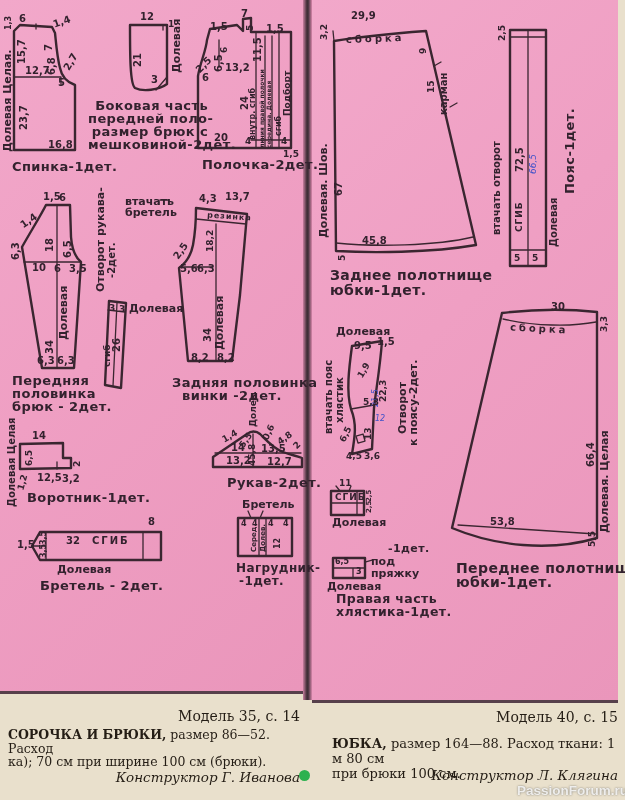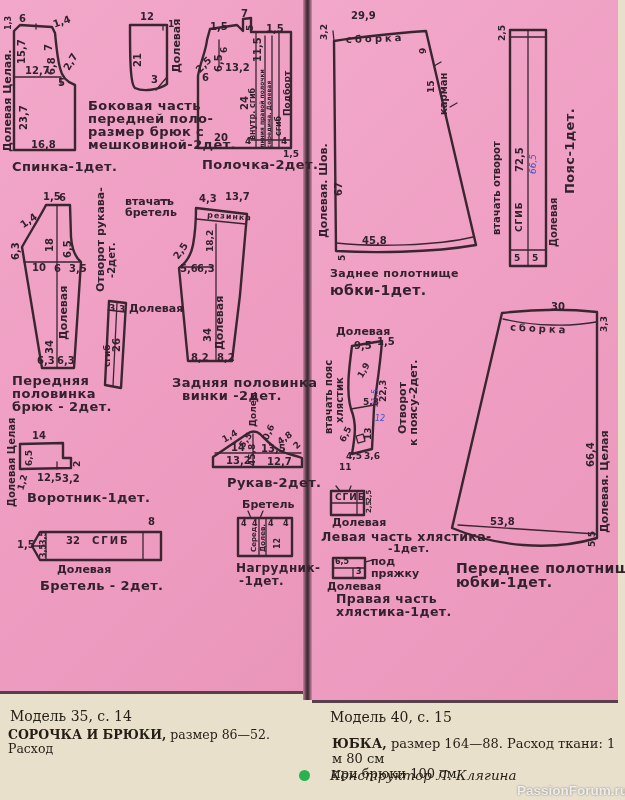--- a/index.html
+++ b/index.html
@@ -10,21 +10,21 @@
   #page-left{left:0;top:0;width:303px;height:691px;}
   #page-right{left:312px;top:0;width:306px;height:700px;}
   #gutter{position:absolute;left:303px;top:0;width:9px;height:700px;
         background:linear-gradient(90deg,#c97fa0 0%,#3c2b33 45%,#4a3540 60%,#d887ab 100%);}
   #svg-outlines{position:absolute;left:0;top:0;}
   .l{position:absolute;font-size:10px;color:#33222e;white-space:nowrap;line-height:1;font-weight:bold;}
   .v{transform:rotate(-90deg);transform-origin:0 0;}
   .cap{font-size:13px;letter-spacing:.4px;}
   .hand{color:#3f51c9;font-weight:normal;font-style:italic;}
   .ft{position:absolute;font-family:"DejaVu Serif",serif;color:#241d15;}
-  .ctr{text-align:left;}
+  .ctr{text-align:right;}
   .dot{position:absolute;width:11px;height:11px;border-radius:50%;background:#2db14f;}
   .wm{position:absolute;font-family:"Liberation Sans",sans-serif;font-weight:bold;
       color:rgba(252,252,252,.85);text-shadow:0 0 2px rgba(70,70,70,.7);font-size:13.5px;}
   svg path{fill:none;stroke:#3a2630;stroke-linejoin:round;stroke-linecap:round;}
   svg path.out{stroke-width:2.4;}
   svg path.in{stroke-width:1.3;}
 </style>
 </head>
 <body>
 
@@ -71,21 +71,21 @@
   <span class="l v" style="left:5px;top:30px;font-size:8px">1,3</span>
   <span class="l" style="left:19px;top:14px">6</span>
   <span class="l" style="left:53px;top:17px;transform:rotate(-20deg)">1,4</span>
   <span class="l v" style="left:17px;top:64px">15,7</span>
   <span class="l v" style="left:44px;top:51px">7</span>
   <span class="l v" style="left:47px;top:75px">6,8</span>
   <span class="l" style="left:62px;top:57px;transform:rotate(-60deg)">2,7</span>
   <span class="l" style="left:25px;top:66px">12,7</span>
   <span class="l" style="left:58px;top:78px">5</span>
   <span class="l v" style="left:19px;top:130px">23,7</span>
-  <span class="l" style="left:31px;top:140px">16,8</span>
+  <span class="l" style="left:48px;top:140px">16,8</span>
   <span class="l v" style="left:2px;top:152px;font-size:11px">Долевая Целая.</span>
   <span class="l cap" style="left:12px;top:160px">Спинка-1дет.</span>
 
   <span class="l" style="left:140px;top:12px">12</span>
   <span class="l" style="left:168px;top:20px;font-size:9px">1</span>
   <span class="l v" style="left:133px;top:67px">21</span>
   <span class="l" style="left:151px;top:75px">3</span>
   <span class="l v" style="left:171px;top:73px;font-size:11px">Долевая</span>
   <span class="l cap ctr" style="left:88px;top:99px;width:120px">Боковая часть</span>
   <span class="l cap ctr" style="left:88px;top:112px;width:120px">передней поло-</span>
@@ -201,21 +201,21 @@
   <span class="l" style="left:351px;top:11px">29,9</span>
   <span class="l v" style="left:320px;top:40px;font-size:9px">3,2</span>
   <span class="l" style="left:346px;top:34px;letter-spacing:3px;transform:rotate(-2deg)">сборка</span>
   <span class="l v" style="left:419px;top:54px;font-size:9px">9</span>
   <span class="l v" style="left:427px;top:93px;font-size:9px">15</span>
   <span class="l v" style="left:439px;top:115px;font-size:10px">карман</span>
   <span class="l v" style="left:334px;top:196px">67</span>
   <span class="l v" style="left:318px;top:238px;font-size:11px">Долевая. Шов.</span>
   <span class="l" style="left:362px;top:236px">45,8</span>
   <span class="l v" style="left:338px;top:261px;font-size:9px">5</span>
-  <span class="l cap" style="left:330px;top:268px;font-size:11px">Заднее полотнище</span>
+  <span class="l cap" style="left:330px;top:268px;font-size:14px">Заднее полотнище</span>
   <span class="l cap" style="left:330px;top:283px;font-size:14px">юбки-1дет.</span>
 
   <span class="l v" style="left:498px;top:41px;font-size:9px">2,5</span>
   <span class="l v" style="left:492px;top:235px;font-size:10px">втачать отворот</span>
   <span class="l v" style="left:515px;top:172px">72,5</span>
   <span class="l v hand" style="left:529px;top:174px;font-size:9px">66,5</span>
   <span class="l v" style="left:515px;top:232px;font-size:9px;letter-spacing:1px">СГИБ</span>
   <span class="l v" style="left:549px;top:247px;font-size:10px">Долевая</span>
   <span class="l" style="left:514px;top:254px;font-size:9px">5</span>
   <span class="l" style="left:532px;top:254px;font-size:9px">5</span>
@@ -231,26 +231,25 @@
   <span class="l hand" style="left:375px;top:415px;font-size:8px">12</span>
   <span class="l v" style="left:364px;top:440px;font-size:9px">13</span>
   <span class="l" style="left:338px;top:430px;font-size:9px;transform:rotate(-65deg)">6,5</span>
   <span class="l" style="left:346px;top:452px;font-size:9px">4,5</span>
   <span class="l" style="left:364px;top:452px;font-size:9px">3,6</span>
   <span class="l v" style="left:324px;top:434px;font-size:10px">втачать пояс</span>
   <span class="l v" style="left:335px;top:423px;font-size:10px">хлястик</span>
   <span class="l v" style="left:397px;top:434px;font-size:11px">Отворот</span>
   <span class="l v" style="left:408px;top:446px;font-size:11px">к поясу-2дет.</span>
 
-  <span class="l" style="left:339px;top:463px;font-size:9px">11</span>
+  <span class="l" style="left:339px;top:479px;font-size:9px">11</span>
   <span class="l" style="left:335px;top:493px;font-size:9px;letter-spacing:1px">СГИБ</span>
   <span class="l v" style="left:366px;top:502px;font-size:7px">2,5</span>
   <span class="l v" style="left:366px;top:513px;font-size:7px">2,5</span>
   <span class="l" style="left:332px;top:517px;font-size:11px">Долевая</span>
-  <span class="l cap" style="left:321px;top:531px;font-size:12.5px">Левая часть хлястика-</span>
   <span class="l cap" style="left:388px;top:543px;font-size:11px">-1дет.</span>
 
   <span class="l" style="left:335px;top:558px;font-size:8px">6,5</span>
   <span class="l" style="left:356px;top:568px;font-size:8px">3</span>
   <span class="l" style="left:371px;top:556px;font-size:11px">под</span>
   <span class="l" style="left:371px;top:568px;font-size:11px">пряжку</span>
   <span class="l" style="left:327px;top:581px;font-size:11px">Долевая</span>
   <span class="l cap" style="left:336px;top:593px;font-size:12.5px">Правая часть</span>
   <span class="l cap" style="left:336px;top:606px;font-size:12.5px">хлястика-1дет.</span>
 
@@ -261,21 +260,23 @@
   <span class="l v" style="left:599px;top:533px;font-size:11px">Долевая. Целая</span>
   <span class="l" style="left:490px;top:517px">53,8</span>
   <span class="l v" style="left:588px;top:547px;font-size:9px">5,5</span>
   <span class="l cap" style="left:456px;top:561px;font-size:14px">Переднее полотнище</span>
   <span class="l cap" style="left:456px;top:575px;font-size:14px">юбки-1дет.</span>
 
   <div class="ft ctr" style="left:10px;top:708px;width:290px;font-size:14px">Модель 35, с. 14</div>
   <div class="ft" style="left:8px;top:728px;width:294px;font-size:12.5px;line-height:13.5px">
     <span style="font-weight:bold">СОРОЧКА И БРЮКИ,</span>
     <span>размер  86—52.  Расход</span>
+    <span style="display:block">ка); 70 см при ширине 100 см (брюки).</span>
   </div>
+  <div class="ft ctr" style="left:10px;top:769px;width:290px;font-size:13.5px;font-style:italic">Конструктор Г. Иванова</div>
   <div class="dot" style="left:299px;top:770px"></div>
   <div class="ft ctr" style="left:330px;top:709px;width:288px;font-size:14px">Модель 40, с. 15</div>
   <div class="ft" style="left:332px;top:736px;width:288px;font-size:13px;line-height:15px">
     <span style="font-weight:bold">ЮБКА,</span>
     <span>размер 164—88. Расход ткани: 1 м 80 см</span>
     <span style="display:block">при брюки 100 см.</span>
   </div>
   <div class="ft ctr" style="left:330px;top:767px;width:288px;font-size:13.5px;font-style:italic">Конструктор Л. Клягина</div>
   <div class="wm" style="left:517px;top:783px">PassionForum.ru</div>
 </div>

